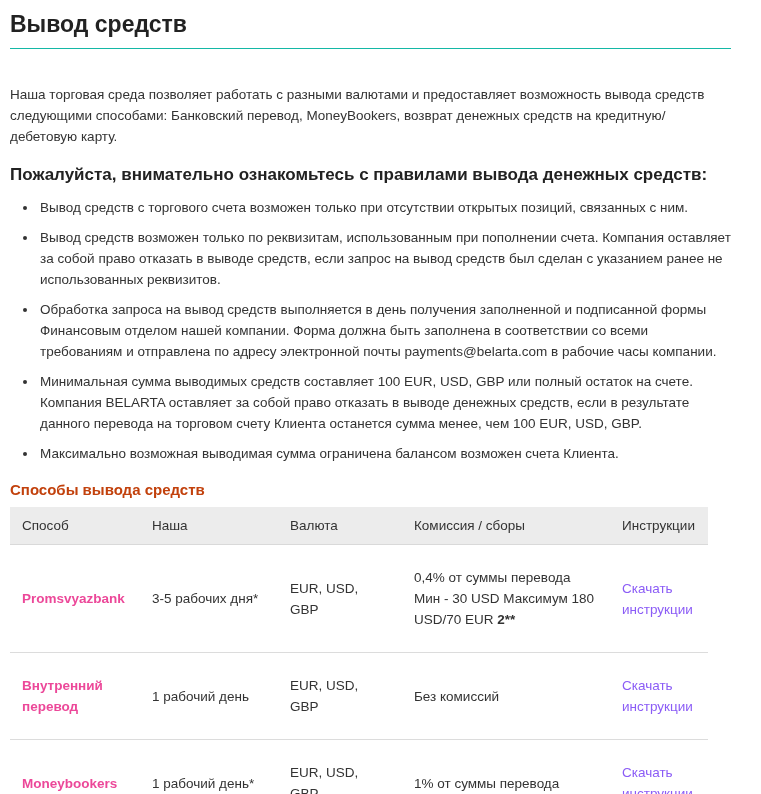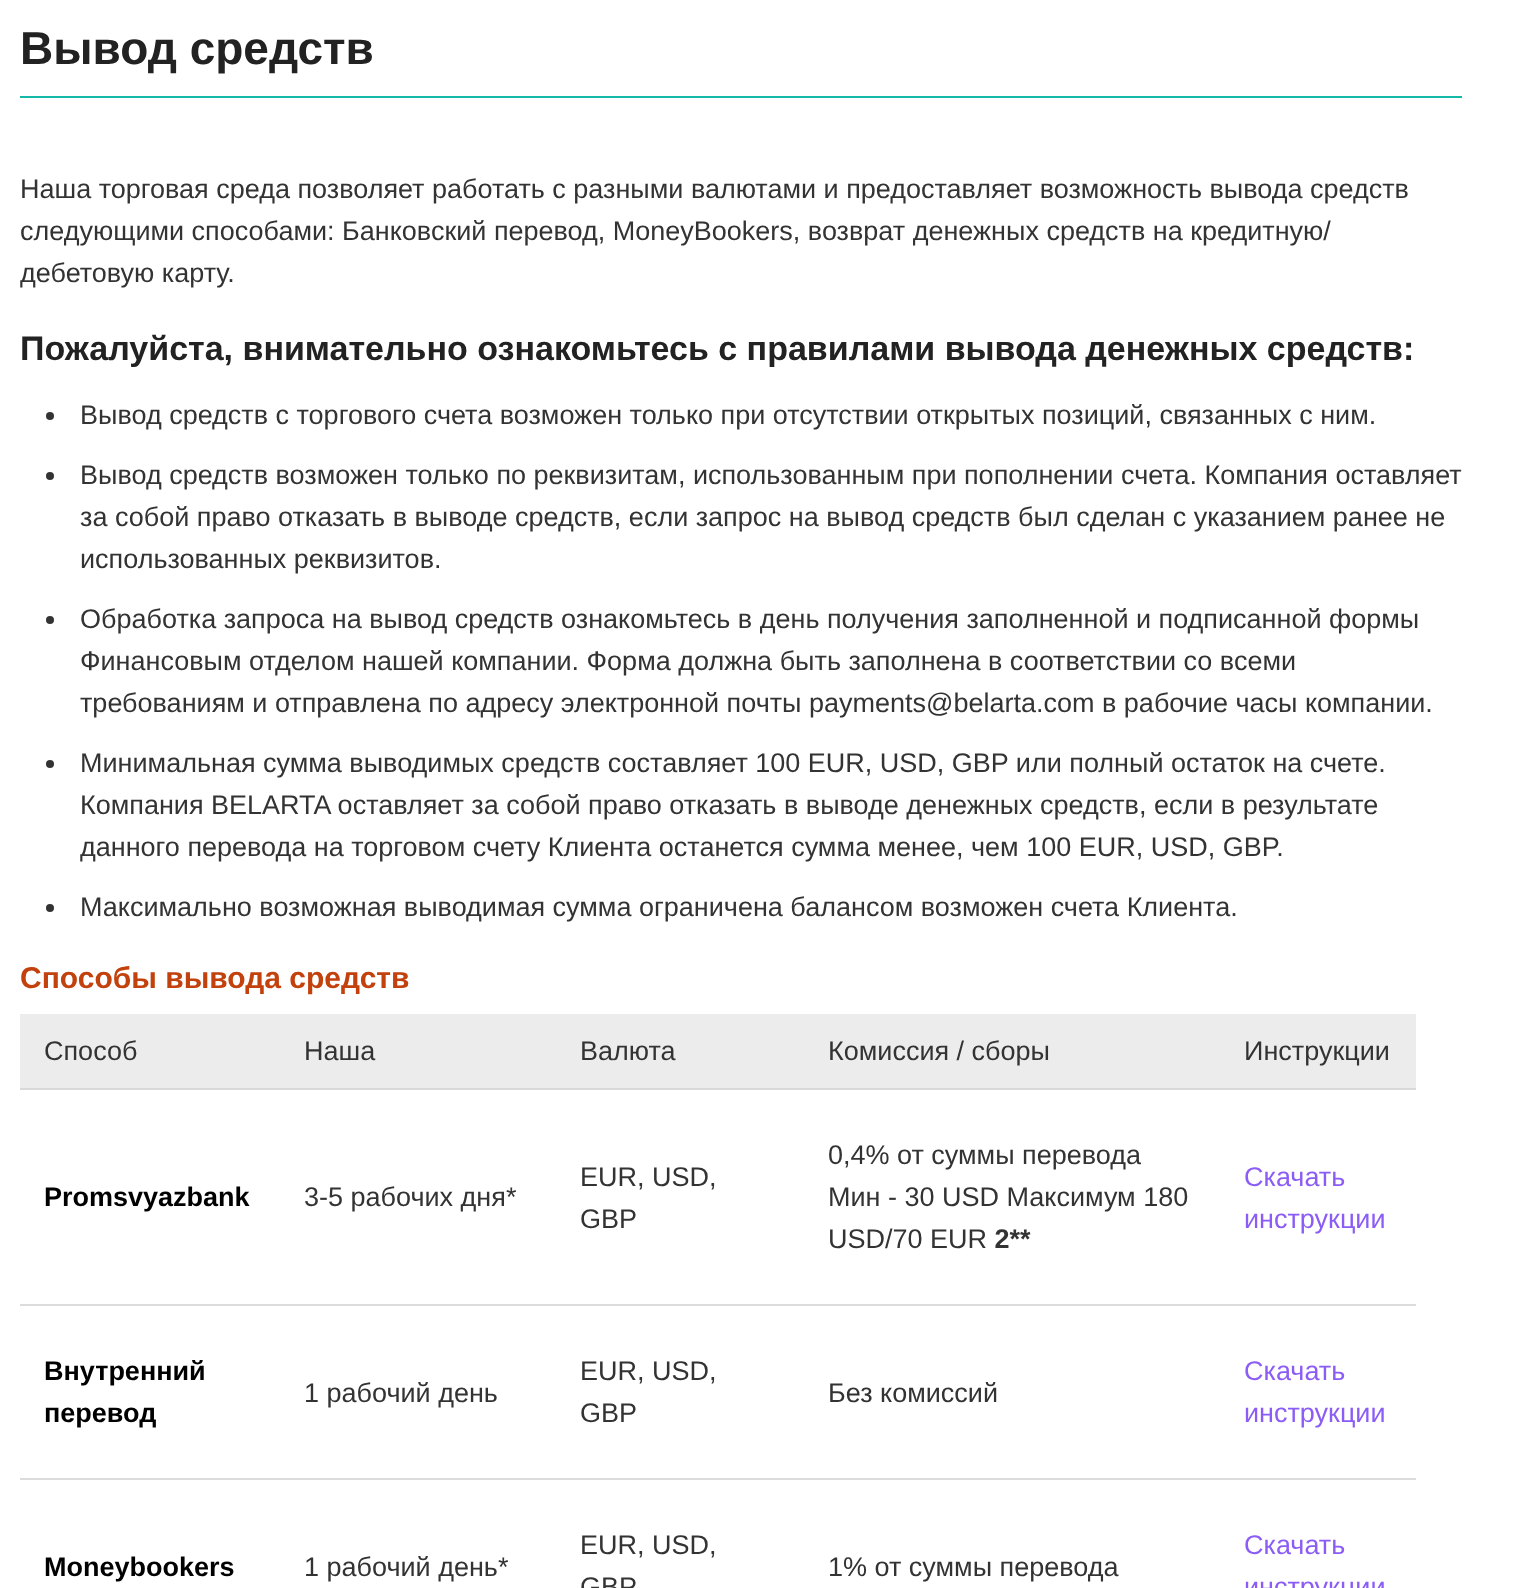--- a/index.html
+++ b/index.html
@@ -69,42 +69,42 @@
   table.methods-table td {
     padding: 22px 12px;
     vertical-align: middle;
     border-bottom: 1px solid #dcdcdc;
   }
   .col-method { width: 130px; }
   .col-time   { width: 138px; }
   .col-cur    { width: 124px; }
   .col-fee    { width: 208px; }
   .col-instr  { width: 98px; }
-  td.method-cell { font-weight: bold; color: #000000; }
+  td.method-cell { font-weight: bold; color: #ec4899; }
   a.download-link {
     color: #8b5cf6;
     cursor: pointer;
   }
   .fee-bold { font-weight: bold; }
 </style>
 </head>
 <body>
 
 <div class="content">
 
   <h1 class="page-title">Вывод средств</h1>
 
   <p class="intro">Наша торговая среда позволяет работать с разными валютами и предоставляет возможность вывода средств следующими способами: Банковский перевод, MoneyBookers, возврат денежных средств на кредитную/дебетовую карту.</p>
 
   <p class="rules-heading">Пожалуйста, внимательно ознакомьтесь с правилами вывода денежных средств:</p>
 
   <ul class="rules-list">
     <li>Вывод средств с торгового счета возможен только при отсутствии открытых позиций, связанных с ним.</li>
     <li>Вывод средств возможен только по реквизитам, использованным при пополнении счета. Компания оставляет за собой право отказать в выводе средств, если запрос на вывод средств был сделан с указанием ранее не использованных реквизитов.</li>
-    <li>Обработка запроса на вывод средств ознакомьтесь в день получения заполненной и подписанной формы Финансовым отделом нашей компании. Форма должна быть заполнена в соответствии со всеми требованиям и отправлена по адресу электронной почты payments@belarta.com в рабочие часы компании.</li>
+    <li>Обработка запроса на вывод средств выполняется в день получения заполненной и подписанной формы Финансовым отделом нашей компании. Форма должна быть заполнена в соответствии со всеми требованиям и отправлена по адресу электронной почты payments@belarta.com в рабочие часы компании.</li>
     <li>Минимальная сумма выводимых средств составляет 100 EUR, USD, GBP или полный остаток на счете. Компания BELARTA оставляет за собой право отказать в выводе денежных средств, если в результате данного перевода на торговом счету Клиента останется сумма менее, чем 100 EUR, USD, GBP.</li>
     <li>Максимально возможная выводимая сумма ограничена балансом возможен счета Клиента.</li>
   </ul>
 
   <h2 class="methods-heading">Способы вывода средств</h2>
 
   <table class="methods-table">
     <colgroup>
       <col class="col-method">
         <col class="col-time">

